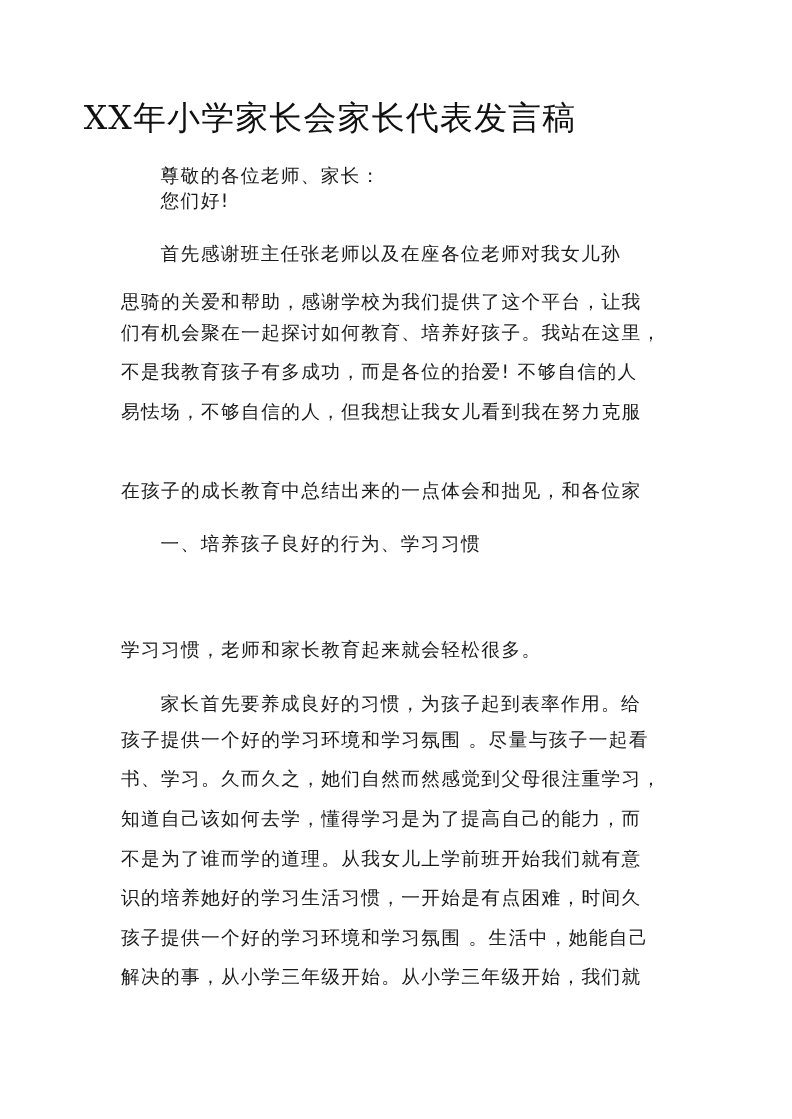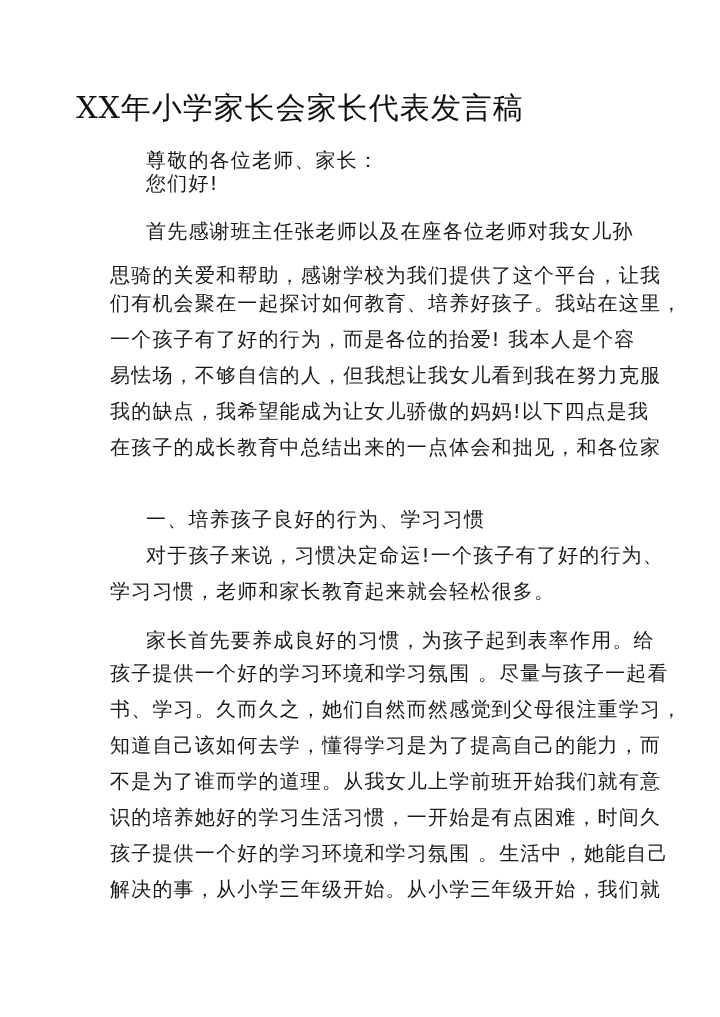--- a/index.html
+++ b/index.html
@@ -30,45 +30,43 @@
       font-family: "DejaVu Serif", "Liberation Serif", serif;
       font-size: 30px;
       line-height: 40px;
       color: #111111;
       letter-spacing: 1px;
     }
     .line {
       position: absolute;
       left: 110px;
       width: 560px;
-      font-size: 20px;
+      font-size: 17px;
       line-height: 30px;
       white-space: nowrap;
       letter-spacing: 1.2px;
       color: #1a1a1a;
     }
     .indent { left: 146px; }
   </style>
 </head>
 <body>
 
 <div class="page">
   <div class="title">XX年小学家长会家长代表发言稿</div>
 
   <div class="line indent" style="top:145px">尊敬的各位老师、家长：</div>
   <div class="line indent" style="top:168px">您们好!</div>
   <div class="line indent" style="top:216px">首先感谢班主任张老师以及在座各位老师对我女儿孙</div>
   <div class="line" style="top:260px">思骑的关爱和帮助，感谢学校为我们提供了这个平台，让我</div>
   <div class="line" style="top:288px">们有机会聚在一起探讨如何教育、培养好孩子。我站在这里，</div>
-  <div class="line" style="top:324px">一个孩子有了好的行为，而是各位的抬爱! 我本人是个容</div>
+  <div class="line" style="top:324px">不是我教育孩子有多成功，而是各位的抬爱! 不够自信的人</div>
   <div class="line" style="top:360px">易怯场，不够自信的人，但我想让我女儿看到我在努力克服</div>
-  <div class="line" style="top:396px">我的缺点，我希望能成为让女儿骄傲的妈妈!以下四点是我</div>
   <div class="line" style="top:432px">在孩子的成长教育中总结出来的一点体会和拙见，和各位家</div>
-  <div class="line indent" style="top:504px">一、培养孩子良好的行为、学习习惯</div>
-  <div class="line indent" style="top:540px">对于孩子来说，习惯决定命运!一个孩子有了好的行为、</div>
+  <div class="line indent" style="top:480px">一、培养孩子良好的行为、学习习惯</div>
   <div class="line" style="top:576px">学习习惯，老师和家长教育起来就会轻松很多。</div>
   <div class="line indent" style="top:625px">家长首先要养成良好的习惯，为孩子起到表率作用。给</div>
   <div class="line" style="top:658px">孩子提供一个好的学习环境和学习氛围 。尽量与孩子一起看</div>
   <div class="line" style="top:694px">书、学习。久而久之，她们自然而然感觉到父母很注重学习，</div>
   <div class="line" style="top:730px">知道自己该如何去学，懂得学习是为了提高自己的能力，而</div>
   <div class="line" style="top:766px">不是为了谁而学的道理。从我女儿上学前班开始我们就有意</div>
   <div class="line" style="top:802px">识的培养她好的学习生活习惯，一开始是有点困难，时间久</div>
   <div class="line" style="top:838px">孩子提供一个好的学习环境和学习氛围 。生活中，她能自己</div>
   <div class="line" style="top:874px">解决的事，从小学三年级开始。从小学三年级开始，我们就</div>
 </div>

